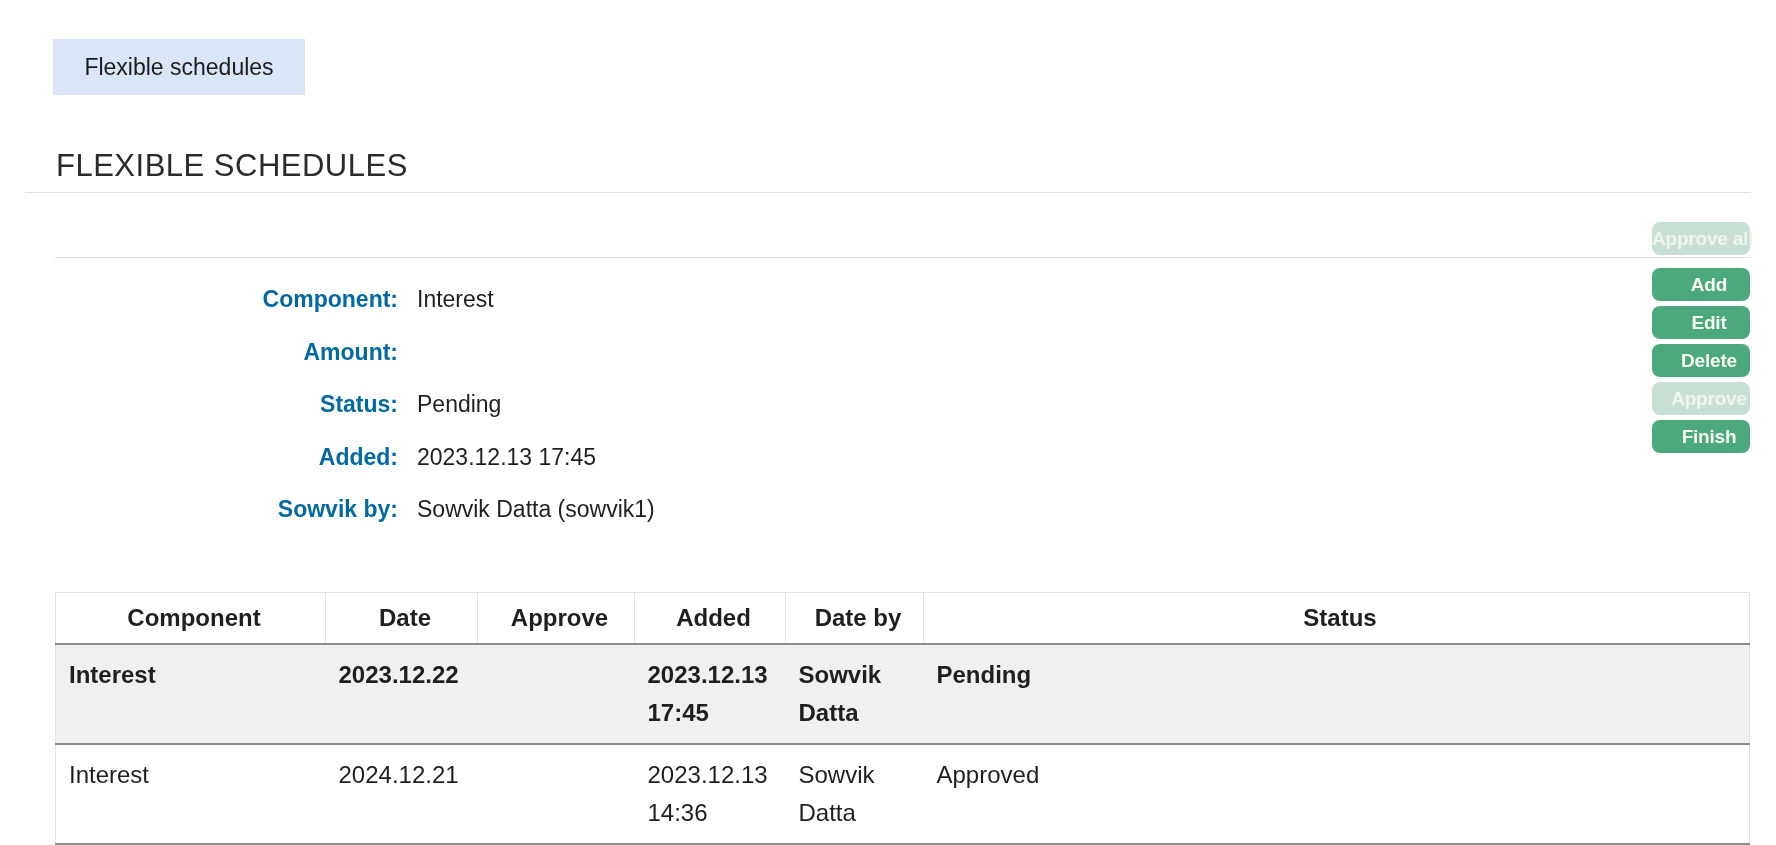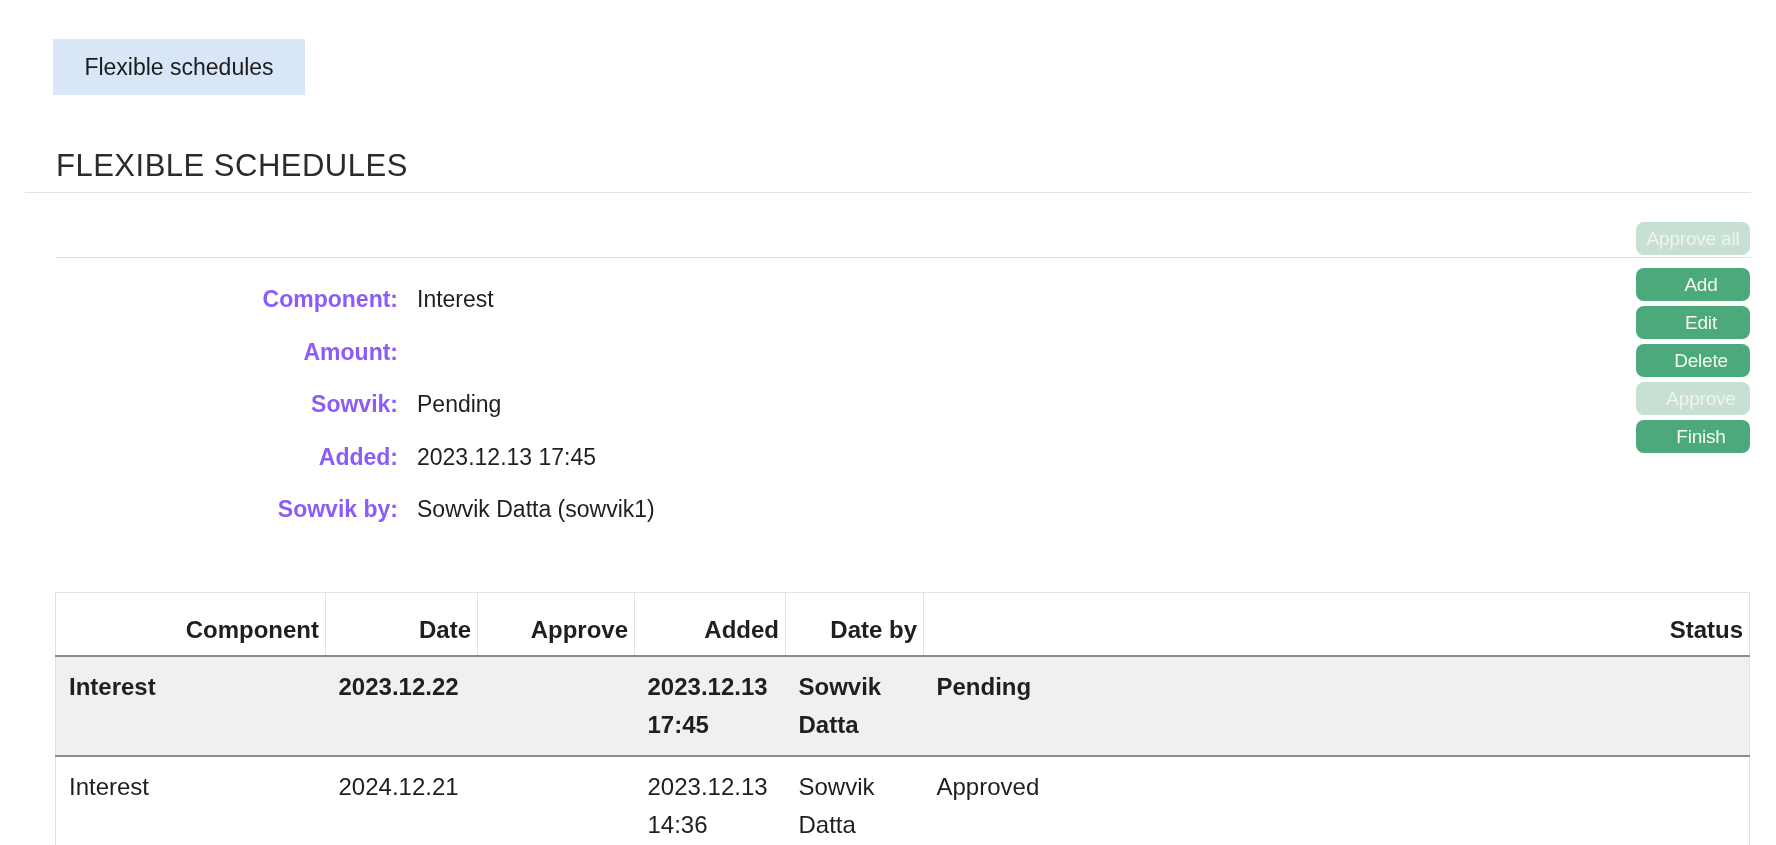--- a/index.html
+++ b/index.html
@@ -37,55 +37,55 @@
   .section-heading{
     position:absolute;left:56px;top:148px;
     font-size:31px;font-weight:400;letter-spacing:0.5px;
     color:#2b2b2b;white-space:nowrap;
   }
   .hr1{position:absolute;left:25px;right:25px;top:192px;height:0;border-top:1px solid var(--border_light);}
   .hr2{position:absolute;left:55px;right:25px;top:257px;height:0;border-top:1px solid var(--border_light);}
 
   
   .act-btn{
-    display:block;width:114px;height:33px;
+    display:block;width:98px;height:33px;
     border:none;border-radius:8px;
     background:var(--accent);
     color:#f7faf0;font-family:"Liberation Sans", sans-serif;
-    font-size:19px;font-weight:400;letter-spacing:-0.2px;
+    font-size:19px;font-weight:700;letter-spacing:-0.2px;
     text-align:center;line-height:33px;padding:0;
     cursor:pointer;white-space:nowrap;
   }
   .act-btn.disabled{background:var(--accent_disabled);color:#eef5ee;cursor:default;}
   .approve-all-wrap{position:absolute;right:26px;top:222px;}
   .btn-stack{position:absolute;right:26px;top:268px;}
   .btn-stack .act-btn{margin-bottom:5px;padding-left:16px;}
 
   
   .details{position:absolute;left:55px;top:285px;width:900px;}
   .detail-row{display:flex;align-items:flex-start;height:52.6px;font-size:23px;line-height:28px;}
-  .detail-label{width:343px;text-align:right;font-weight:700;color:#8b5cf6;flex:0 0 auto;}
+  .detail-label{width:343px;text-align:right;font-weight:700;color:#0369a1;flex:0 0 auto;}
   .detail-value{margin-left:19px;color:var(--text);white-space:nowrap;}
 
   
   .sched-table{
     position:absolute;left:55px;top:592px;width:1695px;
     border-collapse:collapse;table-layout:fixed;
     font-size:24px;
     border:1px solid var(--border_light);
   }
   .sched-table col.c0{width:270px;}
   .sched-table col.c1{width:152px;}
   .sched-table col.c2{width:157px;}
   .sched-table col.c3{width:151px;}
   .sched-table col.c4{width:138px;}
   .sched-table col.c5{width:auto;}
   .sched-table th{
-    height:50px;text-align:right;font-weight:700;
-    padding:12px 6px 0 13px;
+    height:50px;text-align:center;font-weight:700;
+    padding:0 6px 0 13px;
     border-right:1px solid var(--border_light);
     border-bottom:2px solid var(--border_dark);
     background:#ffffff;white-space:nowrap;overflow:hidden;
   }
   .sched-table th:last-child{border-right:none;}
   .sched-table td{
     vertical-align:top;
     padding:11px 6px 11px 13px;
     line-height:38px;
     border-bottom:2px solid var(--border_dark);
@@ -122,21 +122,21 @@
   <div class="details">
     <div class="detail-row">
       <div class="detail-label">Component:</div>
       <div class="detail-value">Interest</div>
     </div>
     <div class="detail-row">
       <div class="detail-label">Amount:</div>
       <div class="detail-value"></div>
     </div>
     <div class="detail-row">
-      <div class="detail-label">Sowvik:</div>
+      <div class="detail-label">Status:</div>
       <div class="detail-value">Pending</div>
     </div>
     <div class="detail-row">
       <div class="detail-label">Added:</div>
       <div class="detail-value">2023.12.13 17:45</div>
     </div>
     <div class="detail-row">
       <div class="detail-label">Sowvik by:</div>
       <div class="detail-value">Sowvik Datta (sowvik1)</div>
     </div>

